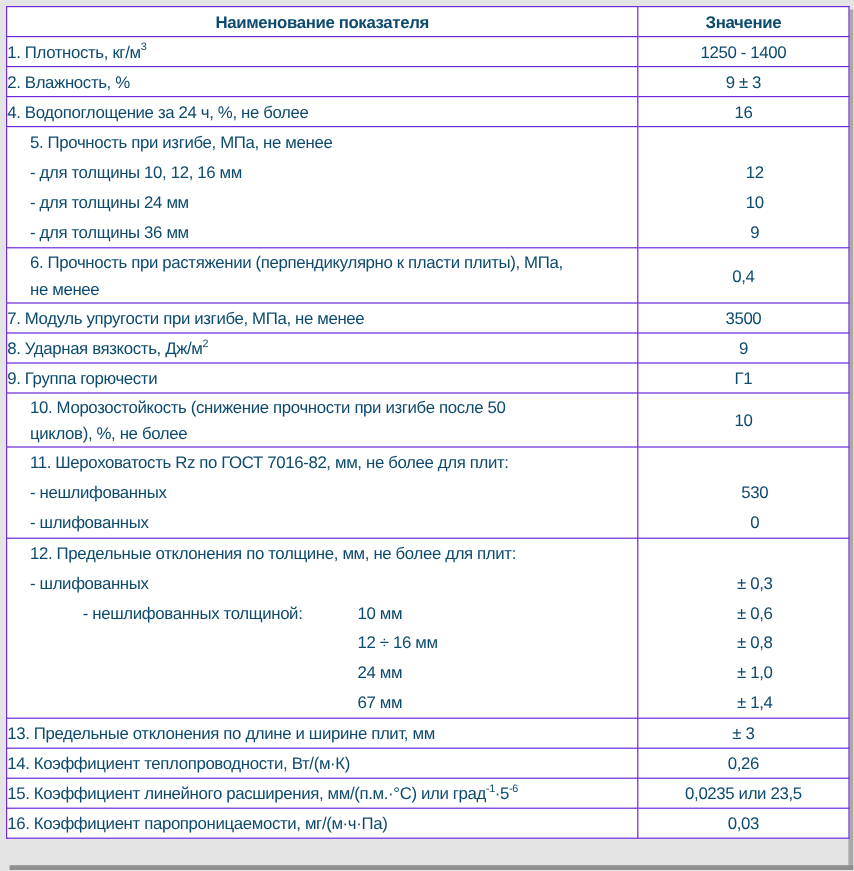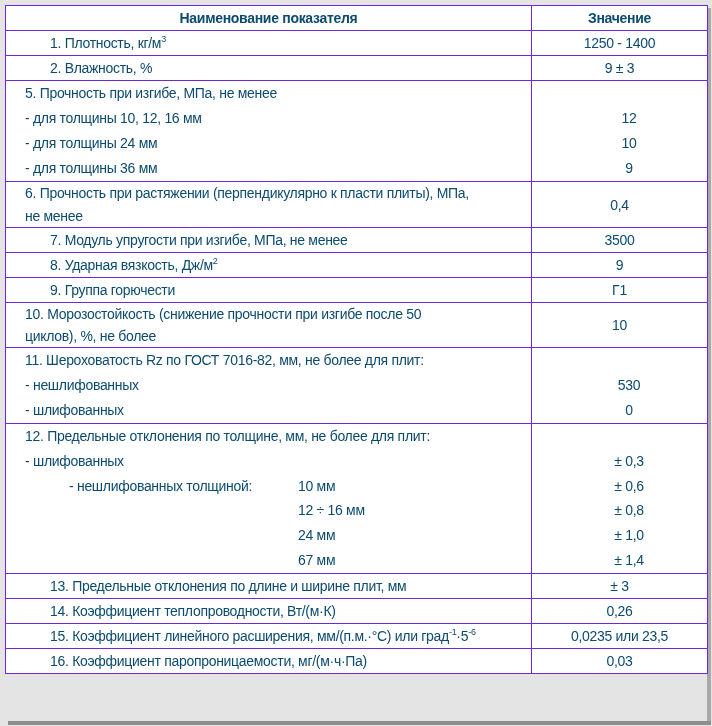--- a/index.html
+++ b/index.html
@@ -24,21 +24,21 @@
   th { font-weight: bold; font-size: 13.5px; height: 24px; text-align: center; }
   td.name { padding-left: 3px; }
   td.val { text-align: center; }
   .line { height: 25px; line-height: 25px; white-space: nowrap; margin-left: 19px; }
   .line.l24 { height: 24.8px; line-height: 24.8px; }
   .line.l23 { height: 22.5px; line-height: 22.5px; }
   .line.l22 { height: 22px; line-height: 22px; }
   sup { font-size: 9px; line-height: 0; vertical-align: 6px; }
   .subgrid { display: flex; padding-left: 44px; }
   .subgrid .lbl { width: 229px; }
-  .single { height: 24px; line-height: 24px; white-space: nowrap; padding-left: 44px; }
+  .single { height: 24px; line-height: 24px; white-space: nowrap; }
 </style>
 </head>
 <body>
 
 <div class="shadow-r"></div>
 <div class="shadow-b"></div>
 
 <table class="spec">
   <colgroup>
       <col class="c-name">
@@ -60,20 +60,26 @@
     </tr>
 
     <tr>
       <td class="name">
           <div class="single">2. Влажность, %</div>
         </td>
       <td class="val">9 ± 3</td>
     </tr>
 
 
+    <tr>
+      <td class="name">
+          <div class="single">4. Водопоглощение за 24 ч, %, не более</div>
+        </td>
+      <td class="val">16</td>
+    </tr>
 
     <tr>
       <td class="name">
         <div class="line">5. Прочность при изгибе, МПа, не менее</div>
         <div class="line">- для толщины 10, 12, 16 мм</div>
         <div class="line">- для толщины 24 мм</div>
         <div class="line">- для толщины 36 мм</div>
       </td>
       <td class="val">
         <div class="line"></div>

